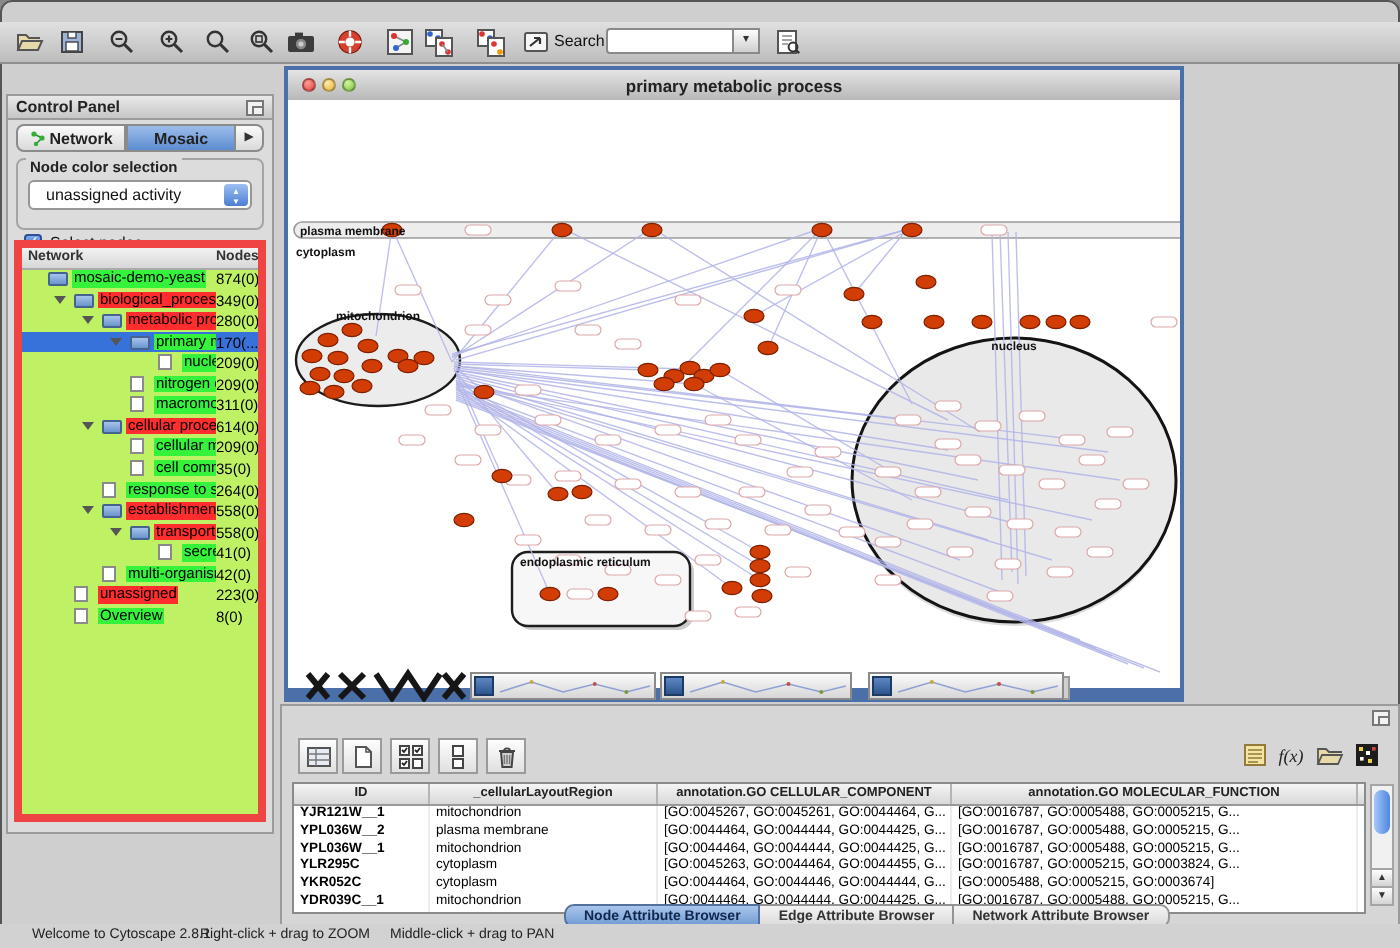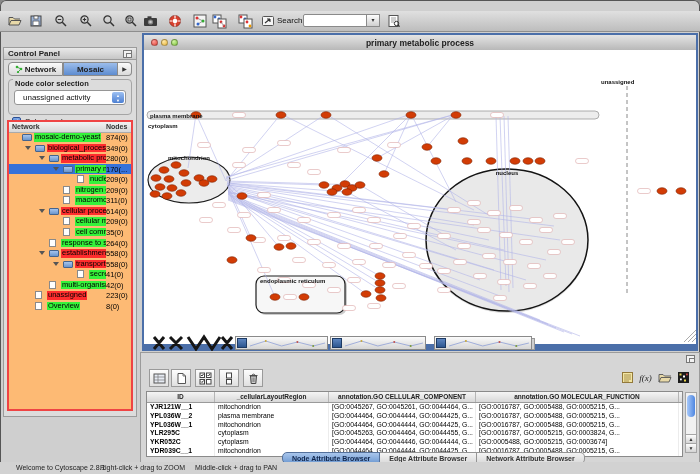--- a/index.html
+++ b/index.html
@@ -40,36 +40,36 @@
   .groupbox{position:absolute;left:4px;top:31px;right:4px;height:34px;border:1px solid #a5a5a5;border-radius:4px;}
   .gb-legend{position:absolute;left:4px;top:-1px;font-size:7.5px;font-weight:bold;color:#222;background:#dcdcdc;padding:0 2px;}
   .combo{position:absolute;left:5px;top:10px;right:5px;height:15px;background:#fff;border:1px solid #969696;border-radius:3px;
          font-size:8px;line-height:13px;padding-left:8px;box-sizing:border-box;color:#111;}
   .combo-btn{position:absolute;right:1px;top:1px;width:12px;bottom:1px;border-radius:2px;
              background:linear-gradient(#9dc0f2,#4c7fd2);color:#fff;font-size:4px;line-height:5px;text-align:center;padding-top:1px;box-sizing:border-box;}
   .cb-row{position:absolute;left:8px;top:68px;height:11px;display:flex;align-items:center;gap:4px;}
   .cbox{width:9px;height:9px;border-radius:2px;background:linear-gradient(#7fa9e8,#3665c0);border:1px solid #2a4f94;
         color:#fff;font-size:7px;line-height:8px;text-align:center;box-sizing:border-box;}
   .cb-label{font-size:8px;color:#111;}
-  .tree-pane{position:absolute;left:3px;top:72px;right:3px;bottom:5px;background:#fdba74;border:2px solid #ef4444;box-sizing:border-box;overflow:hidden;}
+  .tree-pane{position:absolute;left:3px;top:72px;right:3px;bottom:5px;background:#bef264;border:4px solid #ef4444;box-sizing:border-box;overflow:hidden;}
   .tree-head{position:absolute;left:0;top:0;right:0;height:10px;background:linear-gradient(#f2f2f2,#d7d7d7);border-bottom:1px solid #aaa;}
   .tree-head span{font-size:7px;font-weight:bold;color:#333;position:absolute;top:1px;}
   .tree-rows{position:absolute;left:0;top:10px;right:0;bottom:0;}
   .tree-row{position:absolute;left:0;right:0;height:10.5px;}
   .tree-row.sel{background:#3672d9;}
   .tree-arrow{position:absolute;top:3px;width:0;height:0;border-left:3px solid transparent;border-right:3px solid transparent;border-top:4px solid #555;}
   .tree-folder{position:absolute;top:2px;width:10px;height:7px;background:linear-gradient(#a6c4ec,#6a95cc);
                border:1px solid #44648f;border-radius:1px;box-sizing:border-box;}
   .tree-file{position:absolute;top:1px;width:7px;height:8px;background:#fff;border:1px solid #8a8a8a;box-sizing:border-box;}
   .tree-chip{position:absolute;top:1px;font-size:7.5px;line-height:8.5px;color:#000;padding:0 1px;white-space:nowrap;overflow:hidden;}
   .tree-chip.green{background:#35f23a;}
   .tree-chip.red{background:#ff2d2d;}
   .tree-count{position:absolute;left:97px;top:1px;font-size:7.5px;color:#000;white-space:nowrap;}
   
-  .netwin{position:absolute;left:142px;top:33px;width:556px;height:318px;box-sizing:border-box;
+  .netwin{position:absolute;left:142px;top:33px;width:450px;height:318px;box-sizing:border-box;
           border:2px solid #4b6fa9;border-bottom:7px solid #4b6fa9;background:#a16207;z-index:1;}
   .nw-title{position:absolute;left:0;top:0;right:0;height:15px;background:linear-gradient(#e4e4e4,#b8b8b8);
             border-bottom:1px solid #8a8a8a;}
   .nw-title .lights{top:4px;left:7px;}
   .nw-title-text{position:absolute;left:0;right:0;top:3px;text-align:center;font-size:8.5px;font-weight:bold;color:#222;}
   .nw-canvas{position:absolute;left:0;top:15px;right:0;bottom:0;background:#fff;overflow:hidden;}
   .nw-canvas svg{position:absolute;left:0;top:0;}
   
   .logo-frag{position:absolute;left:148px;top:334px;width:106px;height:17px;z-index:2;}
   .frag{position:absolute;top:336px;height:14px;background:linear-gradient(#fbfbfb,#d6d6d6);border:1px solid #8a8a8a;box-sizing:border-box;z-index:2;}

